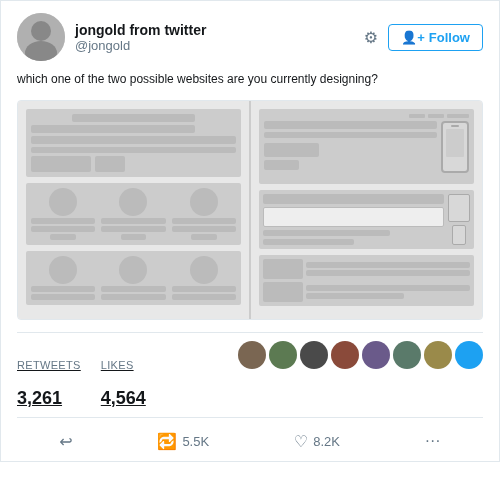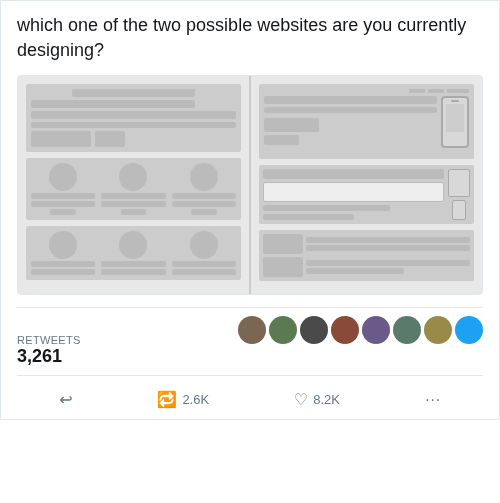--- a/index.html
+++ b/index.html
@@ -77,21 +77,21 @@
       padding: 5px 12px;
       border-radius: 4px;
       cursor: pointer;
     }
     .follow-btn .follow-icon {
       font-size: 13px;
     }
 
     
     .tweet-text {
-      font-size: 18px;
+      font-size: 12px;
       line-height: 1.4;
       color: #14171a;
       margin-bottom: 12px;
     }
 
     
     .tweet-image {
       width: 100%;
       border: 1px solid #e1e8ed;
       border-radius: 4px;
@@ -142,31 +142,33 @@
       align-items: baseline;
       gap: 20px;
       padding: 8px 0;
       border-top: 1px solid #e1e8ed;
       border-bottom: 1px solid #e1e8ed;
       margin-bottom: 8px;
     }
     .stat-group {
       display: flex;
       flex-direction: column;
+      text-decoration: underline;
     }
     .stat-label {
       font-size: 11px;
       color: #657786;
       text-transform: uppercase;
       letter-spacing: 0.03em;
     }
     .stat-count {
       font-size: 18px;
       font-weight: bold;
       color: #14171a;
+      margin-top: 17px;
     }
 
     .avatars-row {
       display: flex;
       align-items: center;
       gap: 3px;
       margin-left: auto;
     }
     .mini-avatar {
       width: 28px;
@@ -204,20 +206,42 @@
     }
     .action-icon {
       font-size: 16px;
     }
   </style>
 </head>
 <body>
 
 <div class="tweet-card">
 
+  <div class="tweet-header">
+    <div class="tweet-header-left">
+      <div class="avatar">
+        <svg viewBox="0 0 48 48" xmlns="http://www.w3.org/2000/svg">
+          <rect width="48" height="48" fill="#b0b0b0"></rect>
+          <circle cx="24" cy="18" r="10" fill="#888"></circle>
+          <ellipse cx="24" cy="40" rx="16" ry="12" fill="#888"></ellipse>
+        </svg>
+      </div>
+      <div class="user-info">
+        <span class="display-name">jongold from twitter</span>
+        <span class="username">@jongold</span>
+      </div>
+    </div>
+    <div class="header-right">
+      <span class="gear-icon">⚙</span>
+      <button class="follow-btn">
+        <span class="follow-icon">👤+</span>
+        <span>Follow</span>
+      </button>
+    </div>
+  </div>
 
   <div class="tweet-text">which one of the two possible websites are you currently designing?</div>
 
   <div class="tweet-image">
 
     <div class="wireframe-left">
 
       <div style="background:#ccc;padding:5px;border-radius:2px;display:flex;flex-direction:column;gap:3px;">
         <div class="wb wb-md" style="margin:0 auto;"></div>
         <div class="wb wb-lg"></div>
@@ -327,20 +351,24 @@
           </div>
         </div>
       </div>
     </div>
   </div>
 
   <div class="tweet-stats">
     <div class="stat-group">
       <span class="stat-label">RETWEETS</span>
       <span class="stat-count">3,261</span>
+    </div>
+    <div class="stat-group">
+      <span class="stat-label">LIKES</span>
+      <span class="stat-count">4,564</span>
     </div>
 
     <div class="avatars-row">
       <div class="mini-avatar" style="background:#7a6652;"></div>
       <div class="mini-avatar" style="background:#5c7a52;"></div>
       <div class="mini-avatar" style="background:#4a4a4a;"></div>
       <div class="mini-avatar" style="background:#8a4a3a;"></div>
       <div class="mini-avatar" style="background:#6a5a8a;"></div>
       <div class="mini-avatar" style="background:#5a7a6a;"></div>
       <div class="mini-avatar" style="background:#9a8a4a;"></div>
@@ -348,21 +376,21 @@
     </div>
   </div>
 
 
   <div class="tweet-actions">
     <div class="action-item">
       <span class="action-icon">↩</span>
     </div>
     <div class="action-item">
       <span class="action-icon">🔁</span>
-      <span>2.6K</span>
+      <span>5.5K</span>
     </div>
     <div class="action-item">
       <span class="action-icon">♡</span>
       <span>8.2K</span>
     </div>
     <div class="action-item">
       <span class="action-icon">···</span>
     </div>
   </div>
 

